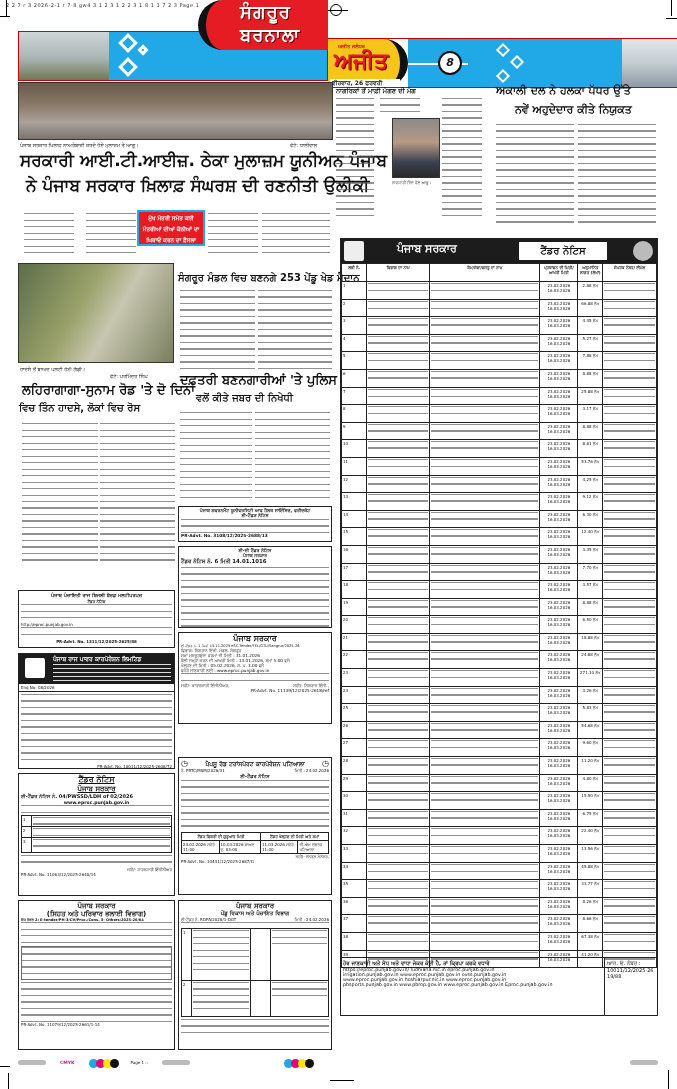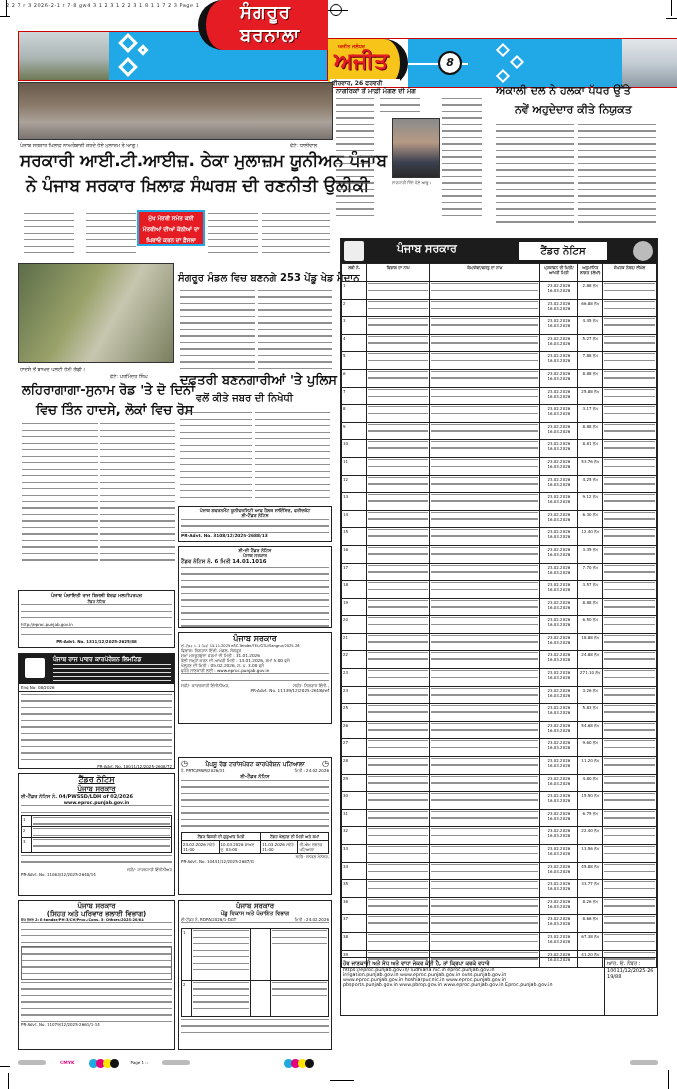--- a/index.html
+++ b/index.html
@@ -93,21 +93,21 @@
   <div>ਮੰਤਰੀਆਂ ਦੀਆਂ ਕੋਠੀਆਂ ਦਾ</div>
   <div>ਘਿਰਾਓ ਕਰਨ ਦਾ ਫ਼ੈਸਲਾ</div>
 </div>
 <div class="abs filler" style="left:208px;top:213px;width:50px;height:45px"></div>
 <div class="abs filler" style="left:262px;top:213px;width:68px;height:45px"></div>
 
 <div class="abs photo" style="left:18px;top:263px;width:156px;height:100px;background:linear-gradient(120deg,#5d6d4a 0%,#9aa26a 40%,#c7c6b0 60%,#7a7f5e 100%)"></div>
 <div class="abs caption" style="left:20px;top:366px">ਹਾਦਸੇ ਤੋਂ ਬਾਅਦ ਪਲਟੀ ਹੋਈ ਗੱਡੀ।</div>
 <div class="abs caption" style="left:110px;top:373px">ਫੋਟੋ: ਪਰਮਿੰਦਰ ਸਿੰਘ</div>
 <div class="abs head-xl" style="left:22px;top:382px;font-size:13px">ਲਹਿਰਾਗਾਗਾ-ਸੁਨਾਮ ਰੋਡ 'ਤੇ ਦੋ ਦਿਨਾਂ</div>
-<div class="abs head-xl" style="left:36px;top:402px;font-size:13px">ਵਿਚ ਤਿੰਨ ਹਾਦਸੇ, ਲੋਕਾਂ ਵਿਚ ਰੋਸ</div>
+<div class="abs head-xl" style="left:19px;top:402px;font-size:10px">ਵਿਚ ਤਿੰਨ ਹਾਦਸੇ, ਲੋਕਾਂ ਵਿਚ ਰੋਸ</div>
 <div class="abs filler" style="left:22px;top:423px;width:76px;height:140px"></div>
 <div class="abs filler" style="left:100px;top:423px;width:75px;height:140px"></div>
 
 <div class="abs head-xl" style="left:178px;top:272px;font-size:10px">ਸੰਗਰੂਰ ਮੰਡਲ ਵਿਚ ਬਣਨਗੇ 253 ਪੇਂਡੂ ਖੇਡ ਮੈਦਾਨ</div>
 <div class="abs filler" style="left:180px;top:290px;width:75px;height:80px"></div>
 <div class="abs filler" style="left:258px;top:290px;width:74px;height:80px"></div>
 <div class="abs head-xl" style="left:180px;top:372px;font-size:13px">ਦਫ਼ਤਰੀ ਬਣਨਗਾਰੀਆਂ 'ਤੇ ਪੁਲਿਸ</div>
 <div class="abs head-xl" style="left:196px;top:392px;font-size:10px">ਵਲੋਂ ਕੀਤੇ ਜਬਰ ਦੀ ਨਿਖੇਧੀ</div>
 <div class="abs filler" style="left:180px;top:412px;width:72px;height:90px"></div>
 <div class="abs filler" style="left:255px;top:412px;width:75px;height:90px"></div>

